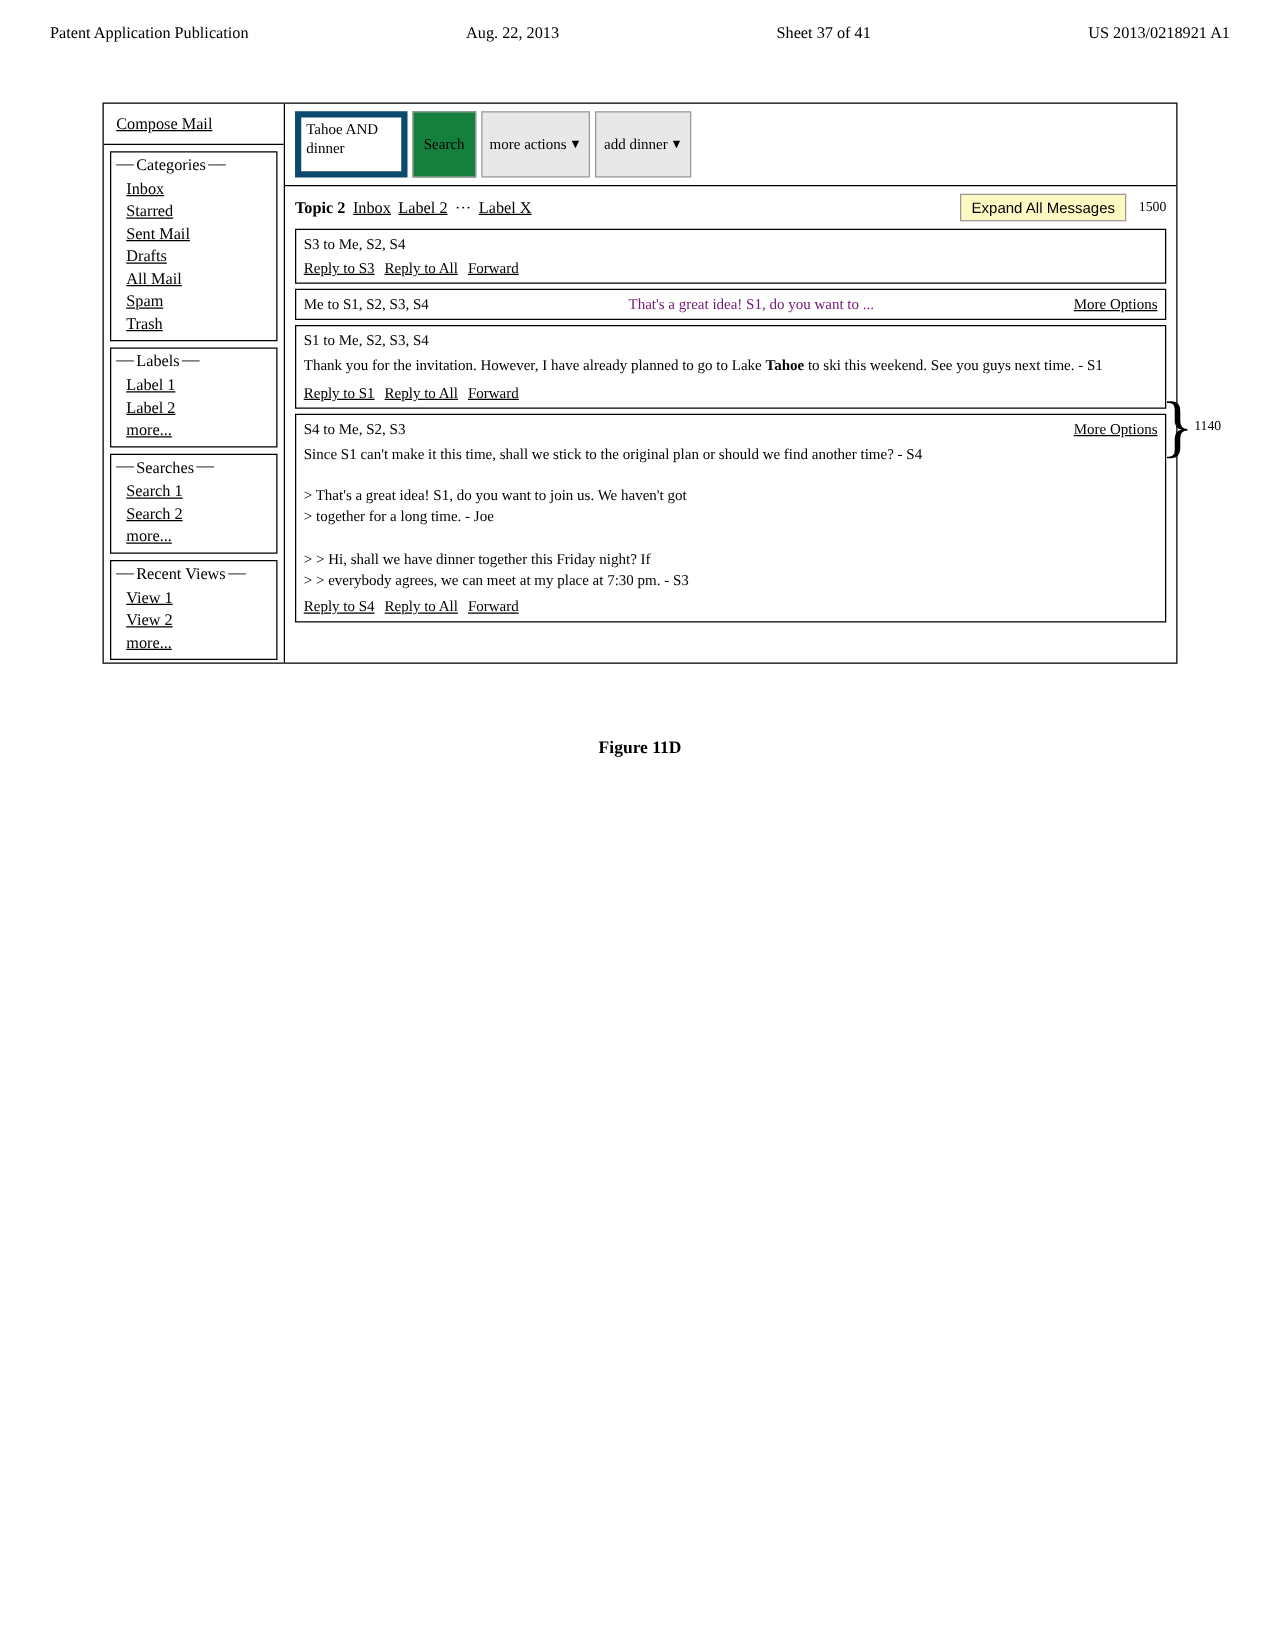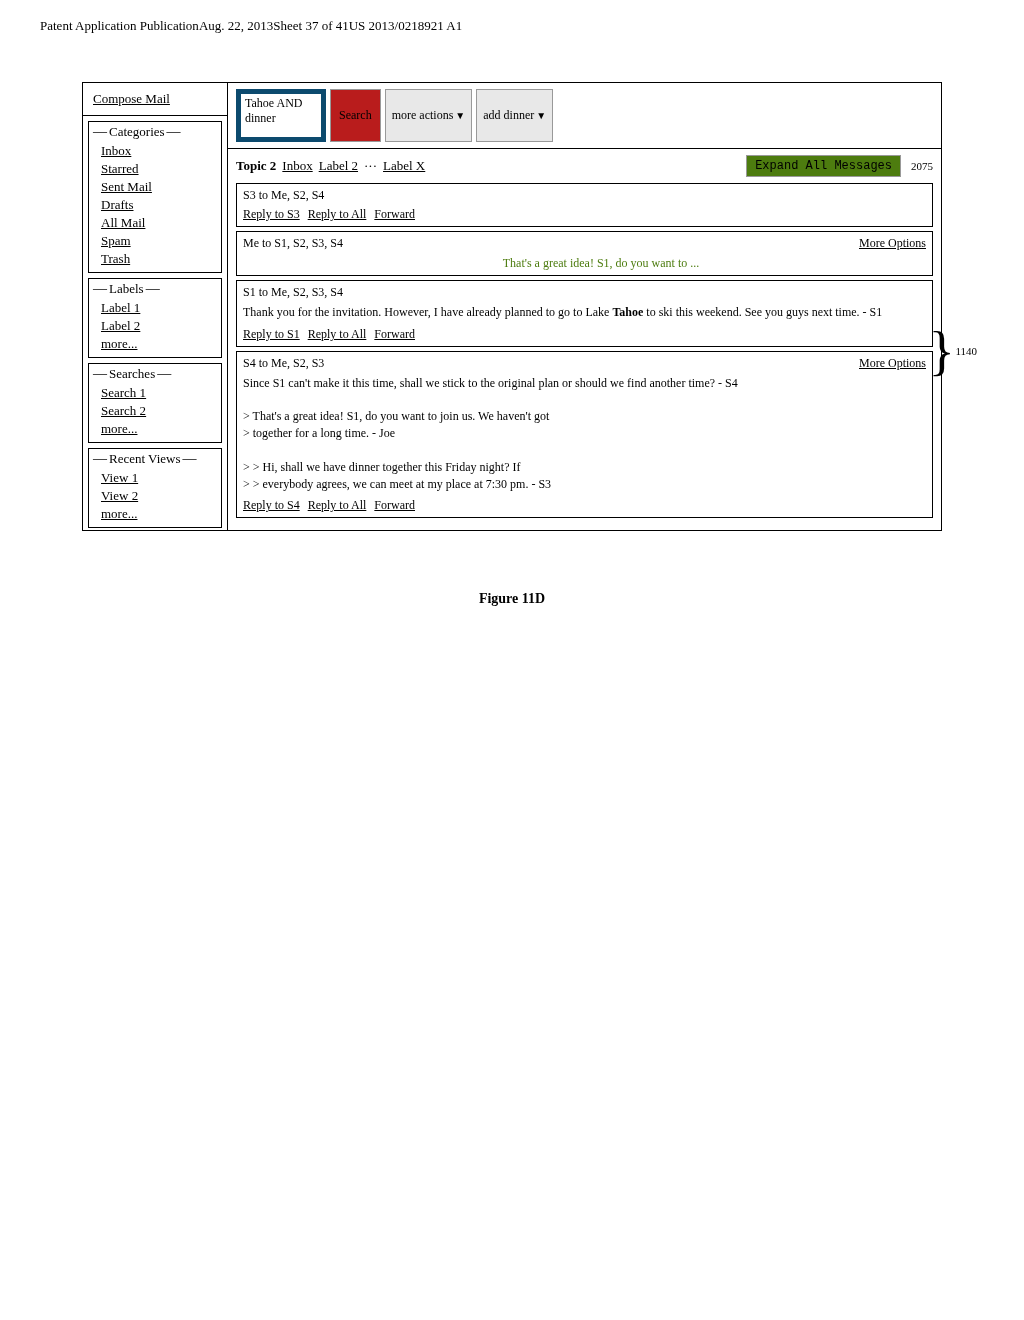--- a/index.html
+++ b/index.html
@@ -8,20 +8,21 @@
       font-family: 'Times New Roman', Times, serif;
       font-size: 13px;
       color: #000;
       width: 1024px;
       min-height: 1320px;
     }
 
     
     .patent-header {
       display: flex;
+      justify-content: space-between;
       padding: 18px 40px 8px 40px;
       font-size: 13px;
       border-bottom: none;
     }
 
     
     .main-content {
       padding: 30px 60px 0 60px;
     }
 
@@ -82,21 +83,21 @@
       padding: 2px 4px;
       font-size: 12px;
       font-family: inherit;
       width: 90px;
       min-height: 32px;
       resize: none;
     }
 
     .search-btn {
       border: 1px solid #999;
-      background: #b91c1c;
+      background: #15803d;
       padding: 2px 8px;
       font-size: 12px;
       font-family: inherit;
       cursor: pointer;
     }
 
     .more-actions-btn {
       border: 1px solid #999;
       background: #e8e8e8;
       padding: 18px 6px;
@@ -152,24 +153,24 @@
       text-decoration: underline;
       cursor: pointer;
     }
 
     .thread-dots {
       font-size: 13px;
     }
 
     .expand-all-btn {
       border: 1px solid #999;
-      background: #4d7c0f;
+      background: #fef9c3;
       padding: 3px 8px;
       font-size: 12px;
-      font-family: Liberation Mono, monospace;
+      font-family: Liberation Sans, sans-serif;
       cursor: pointer;
       text-align: center;
     }
 
     .ref-number {
       font-size: 12px;
       margin-left: 4px;
     }
 
     
@@ -185,22 +186,21 @@
       padding: 4px 6px 2px 6px;
       font-size: 12px;
     }
 
     .message-from {
       font-size: 12px;
     }
 
     .message-preview {
       font-size: 12px;
-      color: #4d7c0f;
-      margin-top: 20px;
+      color: #701a75;
     }
 
     .more-options-link {
       text-decoration: underline;
       font-size: 12px;
       cursor: pointer;
       white-space: nowrap;
     }
 
     .message-body {
@@ -329,21 +329,21 @@
             <span class="thread-title">Topic 2</span>
             <a class="thread-label-link">Inbox</a>
             <a class="thread-label-link">Label 2</a>
             <span class="thread-dots">···</span>
             <a class="thread-label-link">Label X</a>
           </div>
           <div style="display:flex;align-items:center;gap:6px;">
             <button class="expand-all-btn">
               <span>Expand All Messages</span>
             </button>
-            <span class="ref-number" style="font-size:11px;">2075</span>
+            <span class="ref-number" style="font-size:11px;">1500</span>
           </div>
         </div>
 
         <div class="thread-wrapper" style="position:relative;">
 
           <div class="message-container">
             <div class="message-header">
               <span class="message-from">S3 to Me, S2, S4</span>
             </div>
             <div class="message-actions">

